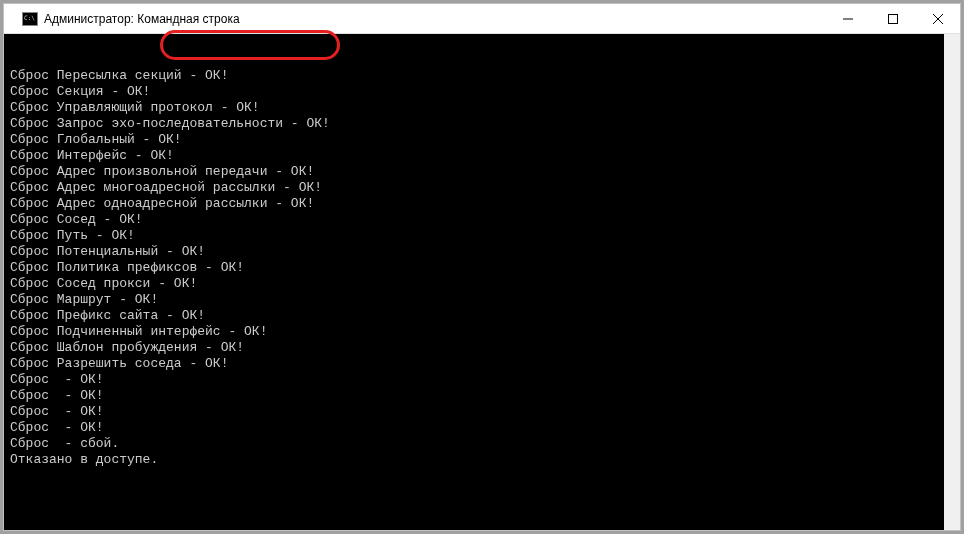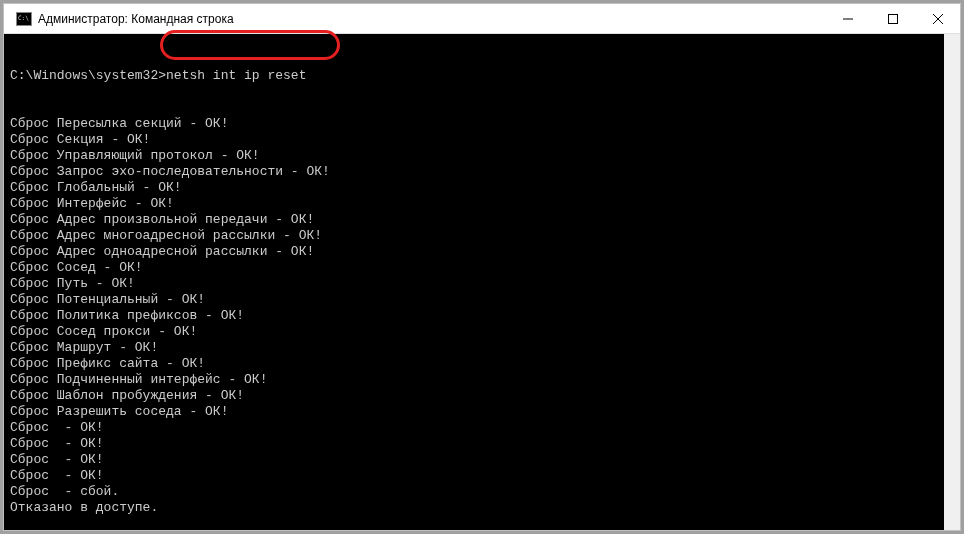--- a/index.html
+++ b/index.html
@@ -28,21 +28,21 @@
       border: 1px solid #c0c0c0;
       display: flex;
       flex-direction: column;
     }
     .titlebar {
       display: flex;
       align-items: center;
       height: 30px;
       background: #fff;
       border-bottom: 1px solid #e0e0e0;
-      padding-left: 12px;
+      padding-left: 18px;
     }
     .titlebar-icon {
       width: 16px;
       height: 14px;
       background: #000;
       border: 1px solid #888;
       margin-right: 6px;
       position: relative;
     }
     .titlebar-icon::after {
@@ -137,21 +137,20 @@
       </div>
       <div class="window-btn close">
         <svg viewBox="0 0 10 10">
               <line x1="0" y1="0" x2="10" y2="10" stroke="#000" stroke-width="1"></line>
               <line x1="10" y1="0" x2="0" y2="10" stroke="#000" stroke-width="1"></line>
             </svg>
       </div>
     </div>
   </div>
   <div class="terminal">
-    <div class="line"><span class="prompt-text">C:\Windows\system32&gt;</span><span class="prompt-text">netsh int ip reset</span></div>
     <div id="terminal-lines"><div class="line">Сброс Пересылка секций - ОК!</div><div class="line">Сброс Секция - ОК!</div><div class="line">Сброс Управляющий протокол - ОК!</div><div class="line">Сброс Запрос эхо-последовательности - ОК!</div><div class="line">Сброс Глобальный - ОК!</div><div class="line">Сброс Интерфейс - ОК!</div><div class="line">Сброс Адрес произвольной передачи - ОК!</div><div class="line">Сброс Адрес многоадресной рассылки - ОК!</div><div class="line">Сброс Адрес одноадресной рассылки - ОК!</div><div class="line">Сброс Сосед - ОК!</div><div class="line">Сброс Путь - ОК!</div><div class="line">Сброс Потенциальный - ОК!</div><div class="line">Сброс Политика префиксов - ОК!</div><div class="line">Сброс Сосед прокси - ОК!</div><div class="line">Сброс Маршрут - ОК!</div><div class="line">Сброс Префикс сайта - ОК!</div><div class="line">Сброс Подчиненный интерфейс - ОК!</div><div class="line">Сброс Шаблон пробуждения - ОК!</div><div class="line">Сброс Разрешить соседа - ОК!</div><div class="line">Сброс  - ОК!</div><div class="line">Сброс  - ОК!</div><div class="line">Сброс  - ОК!</div><div class="line">Сброс  - ОК!</div><div class="line">Сброс  - сбой.</div><div class="line">Отказано в доступе.</div><div class="line"></div></div>
     <div class="terminal-scrollbar">
       <div class="scroll-thumb"></div>
     </div>
   </div>
 </div>
 </div>
 
 <div class="highlight-box" style="top: 30px; left: 160px; width: 180px; height: 30px;"></div>
 

